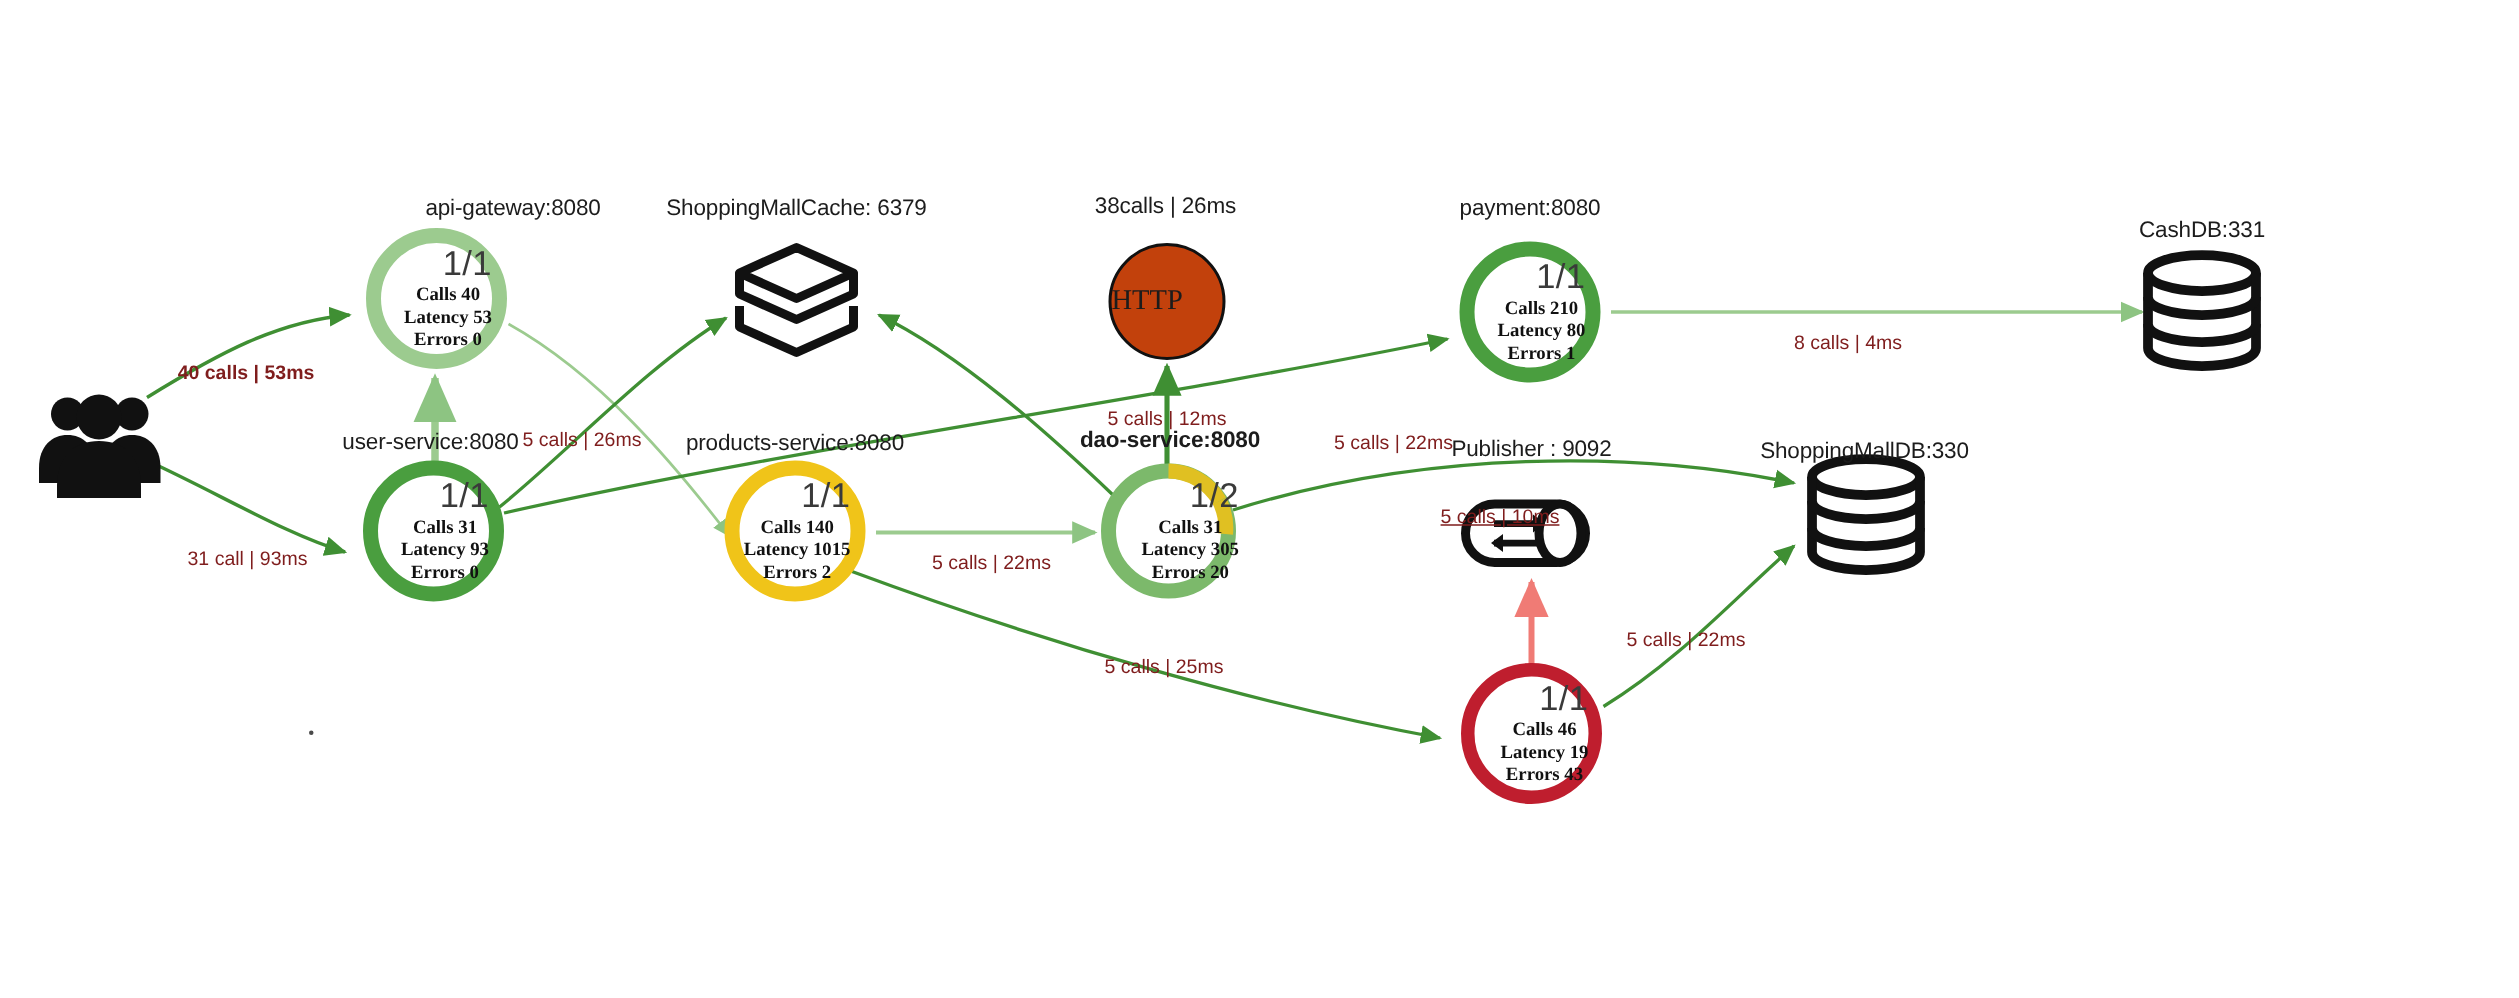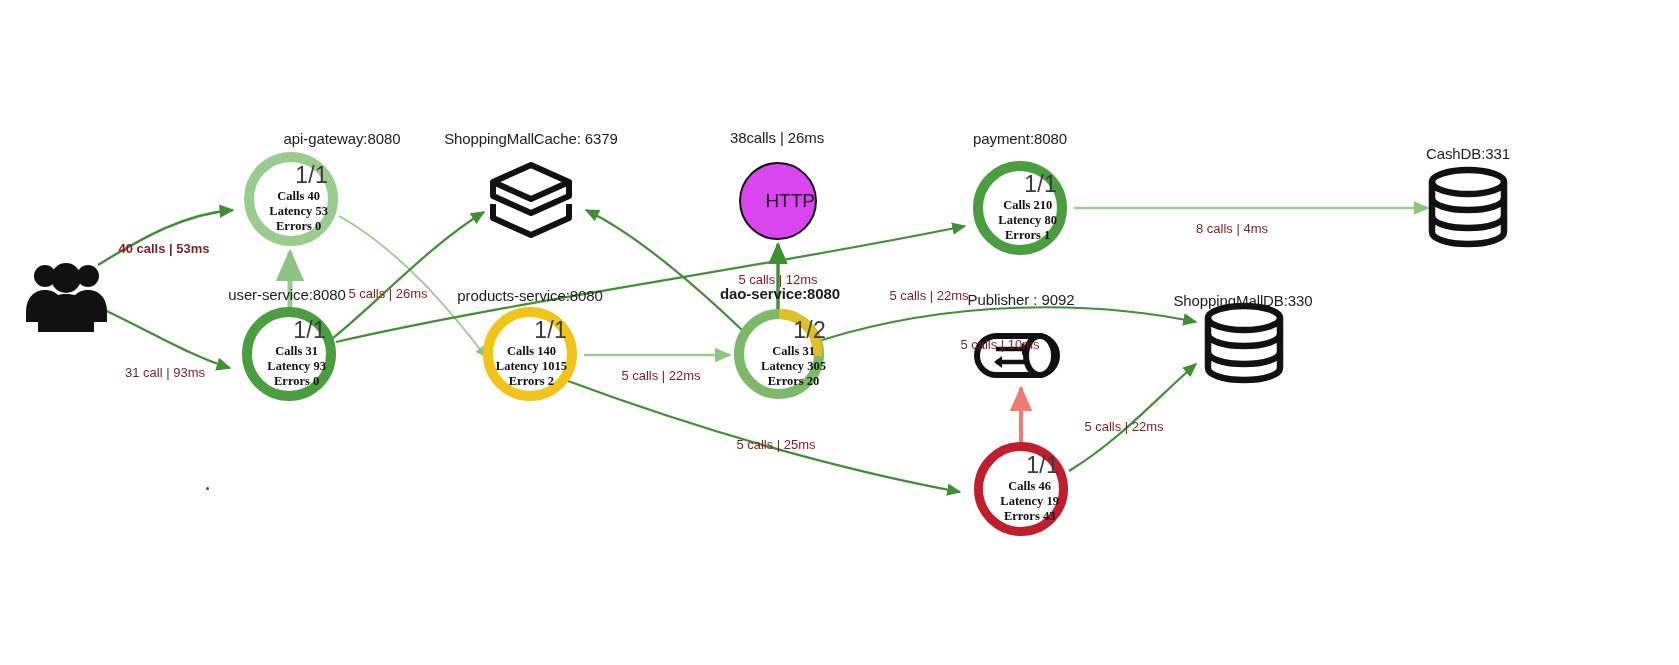--- a/index.html
+++ b/index.html
@@ -60,23 +60,23 @@
     font-weight:bold;
     font-size:12.5px;
     color:#111111;
     line-height:1.22;
     text-align:center;
     white-space:nowrap;
   }
   .http-node{
     position:absolute;transform:translate(-50%,-50%);
     width:74px;height:74px;border-radius:50%;
-    border:2px solid #111;background:#d946ef;
-    display:flex;align-items:center;justify-content:flex-end;
-    font-family:Liberation Sans, sans-serif;
+    border:2px solid #111;background:#c2410c;
+    display:flex;align-items:center;justify-content:flex-start;
+    font-family:Liberation Serif, serif;
     font-size:19px;color:#1c1c1c;
   }
   .tiny-dot{
     position:absolute;width:3px;height:3px;border-radius:50%;
     background:#4a4a4a;
   }
 </style>
 </head>
 <body>
 
@@ -241,17 +241,17 @@
   <span>HTTP</span>
 </div>
 
 <div class="edge-label" style="left:164px;top:228px;font-weight:bold;">40 calls | 53ms</div>
 <div class="edge-label" style="left:165px;top:352px;">31 call | 93ms</div>
 <div class="edge-label" style="left:388px;top:273px;">5 calls | 26ms</div>
 <div class="edge-label" style="left:661px;top:355px;">5 calls | 22ms</div>
 <div class="edge-label" style="left:778px;top:259px;">5 calls | 12ms</div>
 <div class="edge-label" style="left:929px;top:275px;">5 calls | 22ms</div>
 <div class="edge-label" style="left:776px;top:424px;">5 calls | 25ms</div>
-<div class="edge-label" style="left:1000px;top:324px;">5 calls | 10ms</div>
+<div class="edge-label" style="left:1000px;top:324px;text-decoration:underline;">5 calls | 10ms</div>
 <div class="edge-label" style="left:1124px;top:406px;">5 calls | 22ms</div>
 <div class="edge-label" style="left:1232px;top:208px;">8 calls | 4ms</div>
 
 <div class="tiny-dot" style="left:206px;top:487px;"></div>
 
 </body></html>

